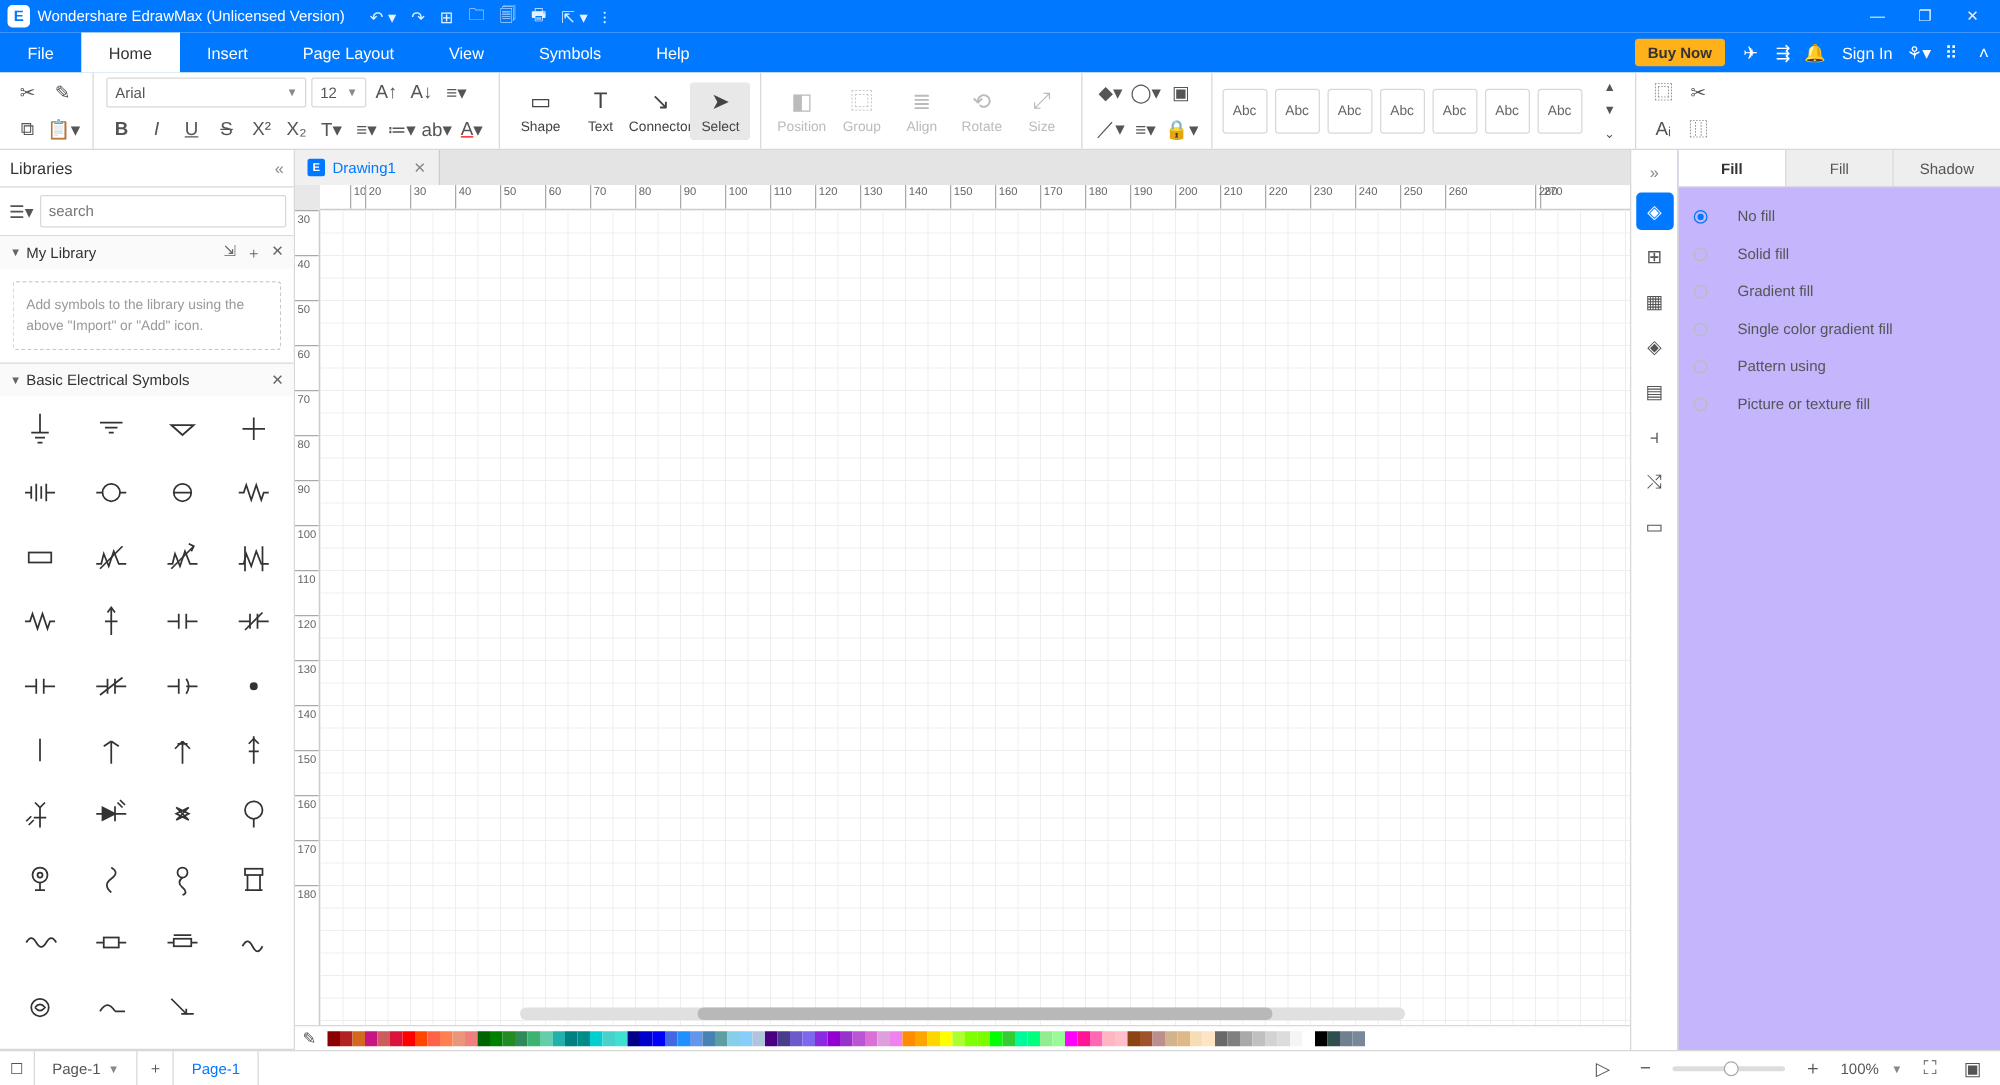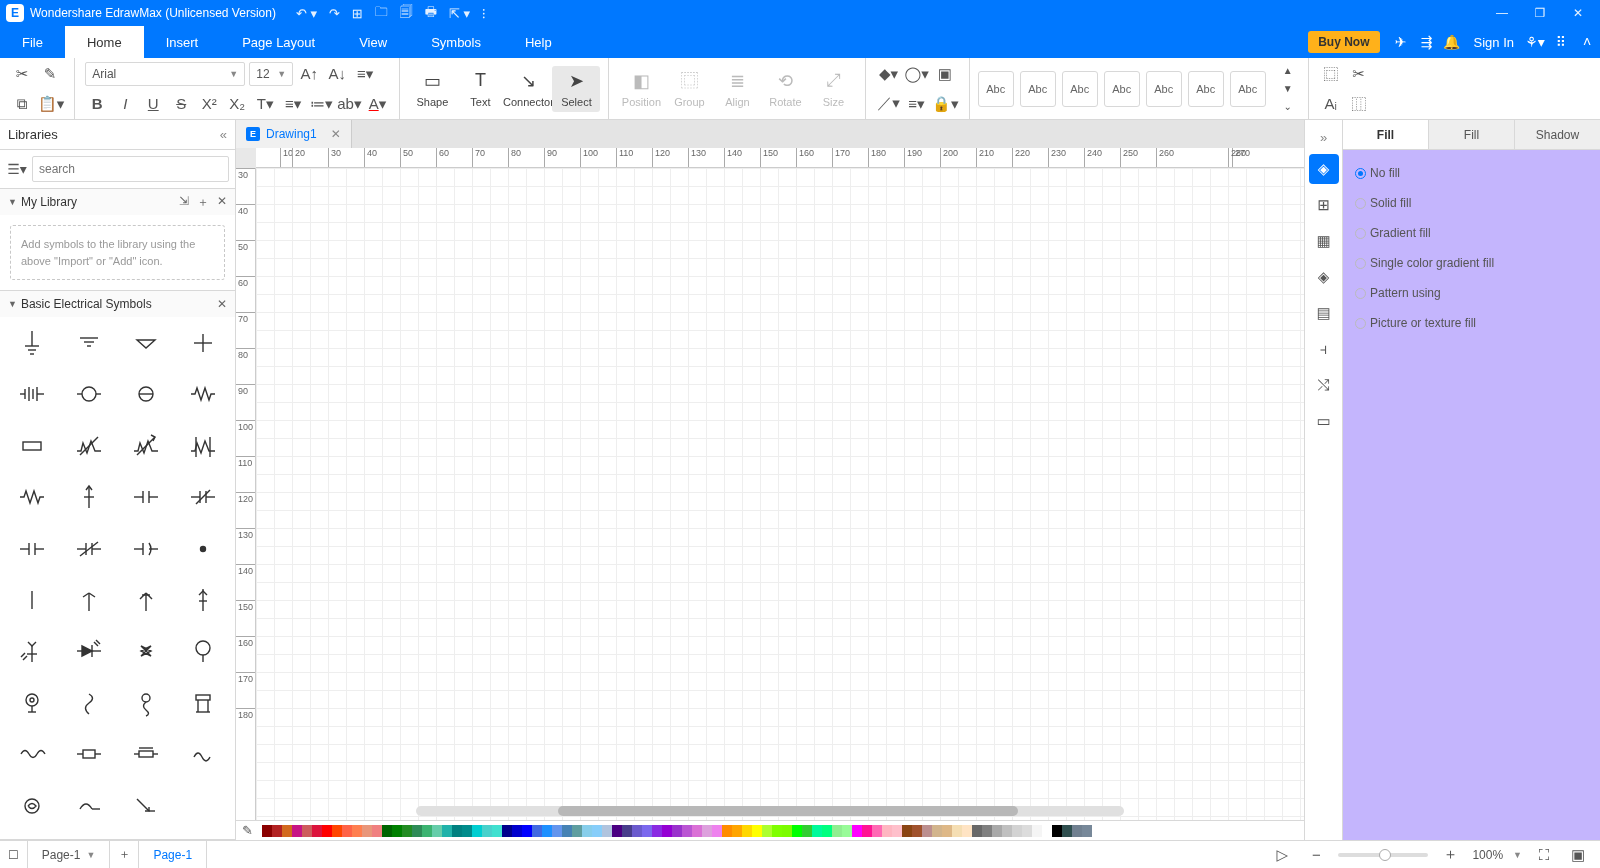--- a/index.html
+++ b/index.html
@@ -83,21 +83,21 @@
 .rtoolbar .expand{height:22px;display:flex;align-items:center;color:#888;cursor:pointer;font-size:13px}
 .rtoolbar .rb{width:30px;height:30px;display:flex;align-items:center;justify-content:center;border-radius:4px;color:#555;cursor:pointer;font-size:15px}
 .rtoolbar .rb.active{background:var(--blue);color:#fff}
 
 .rightpanel{width:258px;background:#c4b5fd;border-left:1px solid var(--border);display:flex;flex-direction:column}
 .rp-tabs{height:30px;display:flex;border-bottom:1px solid var(--border)}
 .rp-tab{flex:1;display:flex;align-items:center;justify-content:center;font-size:12px;color:#555;background:#eee;cursor:pointer;border-right:1px solid var(--border)}
 .rp-tab:last-child{border-right:none}
 .rp-tab.active{background:#fff;color:#333;font-weight:600}
 .rp-body{padding:8px 12px;font-size:12px;color:#555}
-.radio{display:flex;align-items:center;gap:4px;height:30px;cursor:pointer}
+.radio{display:flex;align-items:center;gap:24px;height:30px;cursor:pointer}
 .radio .dot{width:11px;height:11px;border:1px solid #bbb;border-radius:50%;position:relative}
 .radio.sel .dot{border-color:var(--blue)}
 .radio.sel .dot::after{content:"";position:absolute;inset:2px;background:var(--blue);border-radius:50%}
 
 .statusbar{height:28px;background:#fff;border-top:1px solid var(--border);display:flex;align-items:center;font-size:12px;color:#555}
 .statusbar .sbtn{padding:0 8px;height:100%;display:flex;align-items:center;cursor:pointer;border-right:1px solid var(--border)}
 .statusbar .ptab{padding:0 14px;height:100%;display:flex;align-items:center;cursor:pointer;border-right:1px solid var(--border);gap:6px}
 .statusbar .ptab.active{color:var(--blue)}
 .statusbar .right{margin-left:auto;display:flex;align-items:center;gap:10px;padding-right:10px}
 .slider{width:90px;height:4px;background:#ddd;border-radius:2px;position:relative;cursor:pointer}

